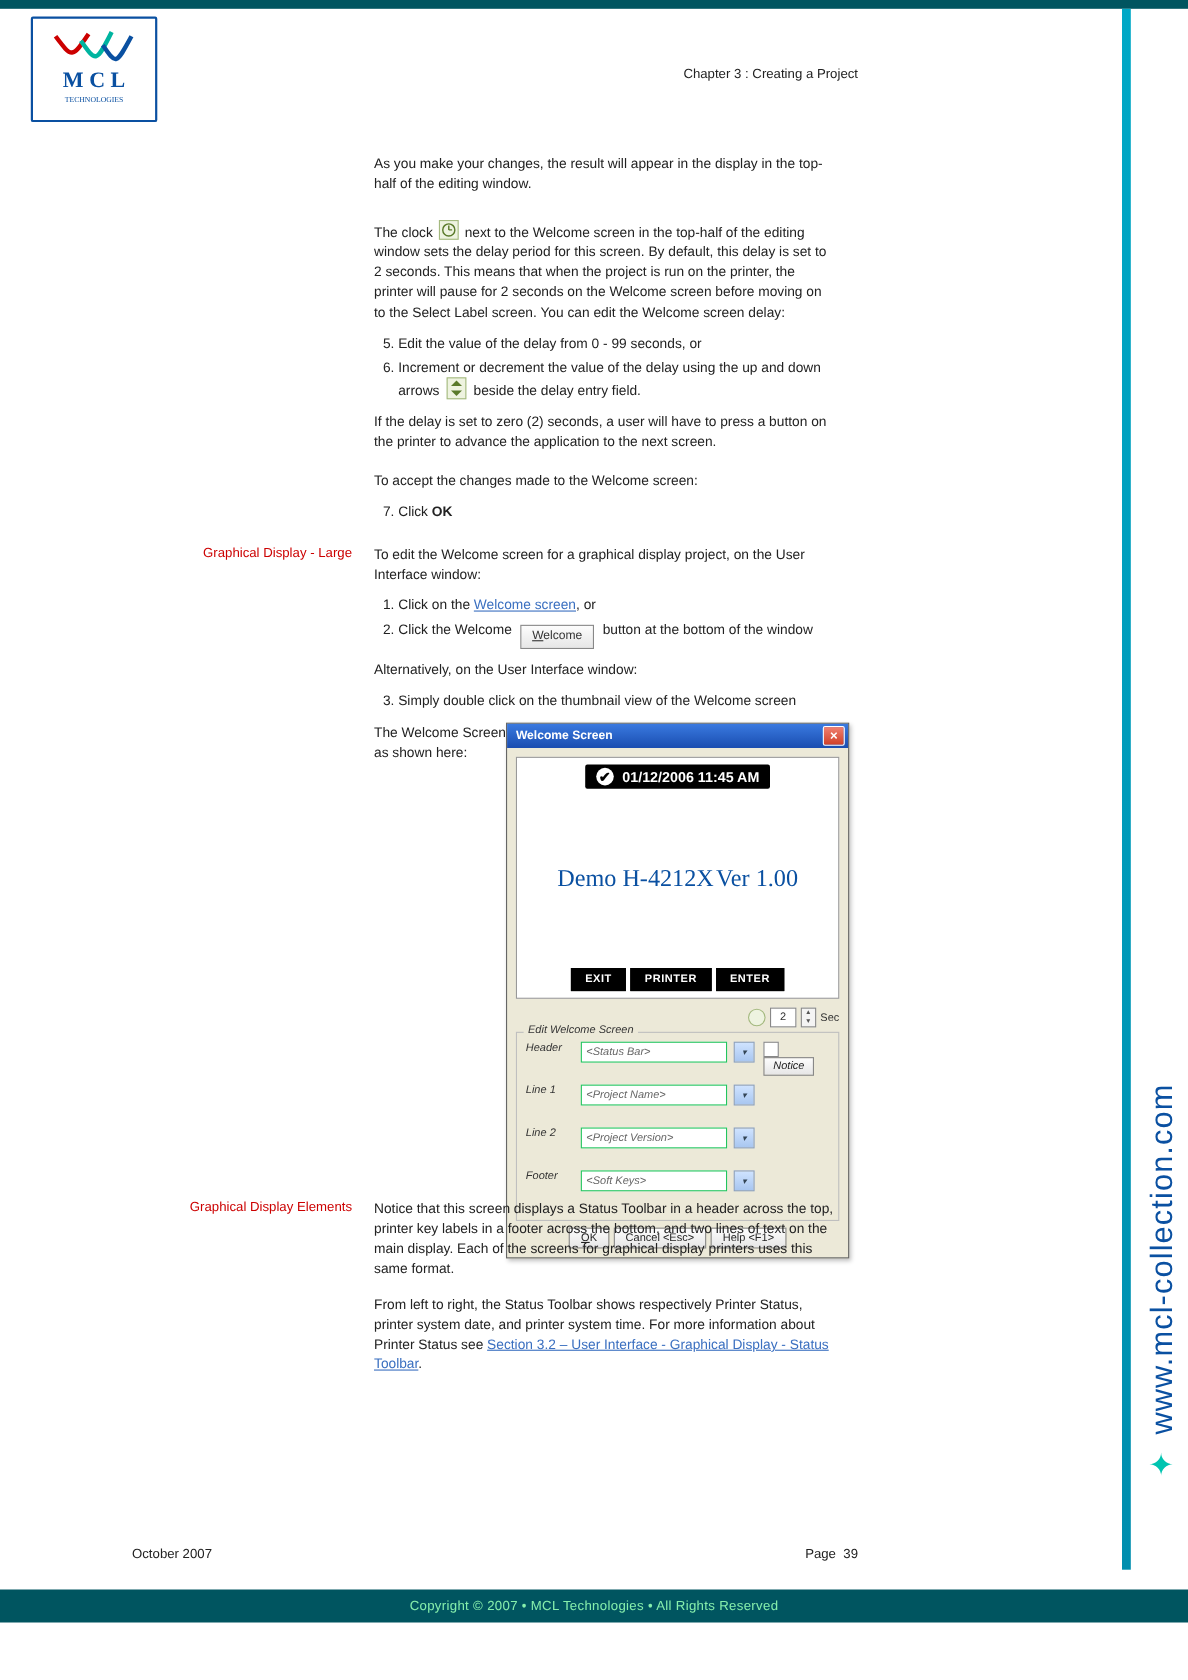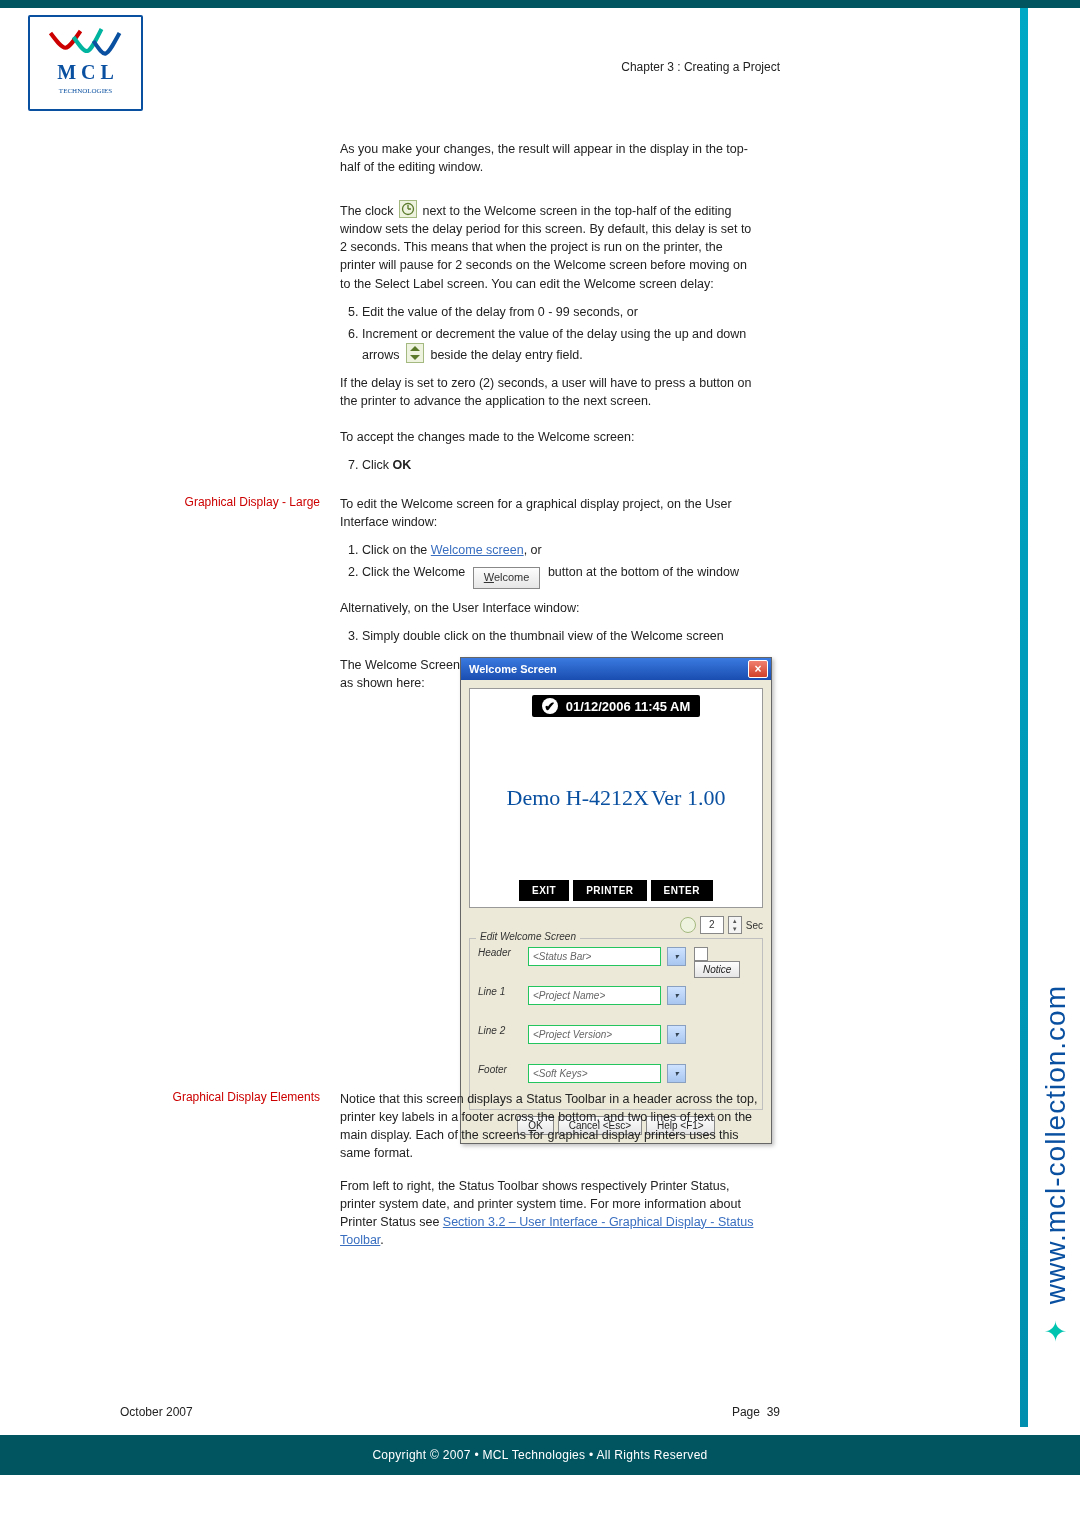--- a/index.html
+++ b/index.html
@@ -114,22 +114,22 @@
   .edit-fields .dd{width:17px;height:17px;border:1px solid #8aa0c0;background:linear-gradient(#cfe3ff,#a8c6f0);display:flex;align-items:center;justify-content:center;font-size:8px;color:#345}
   .img-col{width:60px}
   .img-col .chk{width:12px;height:12px;border:1px solid #888;background:#fff;display:inline-block;vertical-align:middle;margin-right:4px}
   .img-col .ibtn{display:inline-block;border:1px solid #888;background:linear-gradient(#fdfdfd,#e6e6e6);font-size:10px;padding:2px 8px}
   .dlg-btns{display:flex;gap:4px;justify-content:center;margin:0 8px 8px 8px}
   .dlg-btns .b{border:1px solid #888;background:linear-gradient(#fdfdfd,#e6e6e6);font-size:10px;padding:3px 10px}
   .dlg-btns .b .u{text-decoration:underline}
   
   .pg-footer{position:absolute;left:120px;right:300px;bottom:108px;display:flex;justify-content:space-between;font-size:12px;color:#222}
   .bottom-stripe{
-    position:absolute;left:0;right:0;bottom:52px;height:40px;background:var(--teal-dark);
-    color:#ffffff;display:flex;align-items:center;justify-content:center;font-size:12px;letter-spacing:.3px;
+    position:absolute;left:0;right:0;bottom:52px;height:30px;background:var(--teal-dark);
+    color:#86efac;display:flex;align-items:center;justify-content:center;font-size:12px;letter-spacing:.3px;
   }
 </style>
 </head>
 <body>
 
 <div class="top-stripe"></div>
 <div class="side-stripe"></div>
 
 <div class="side-url">
   <span class="dot">✦</span> <span>www.mcl-collection.com</span>

